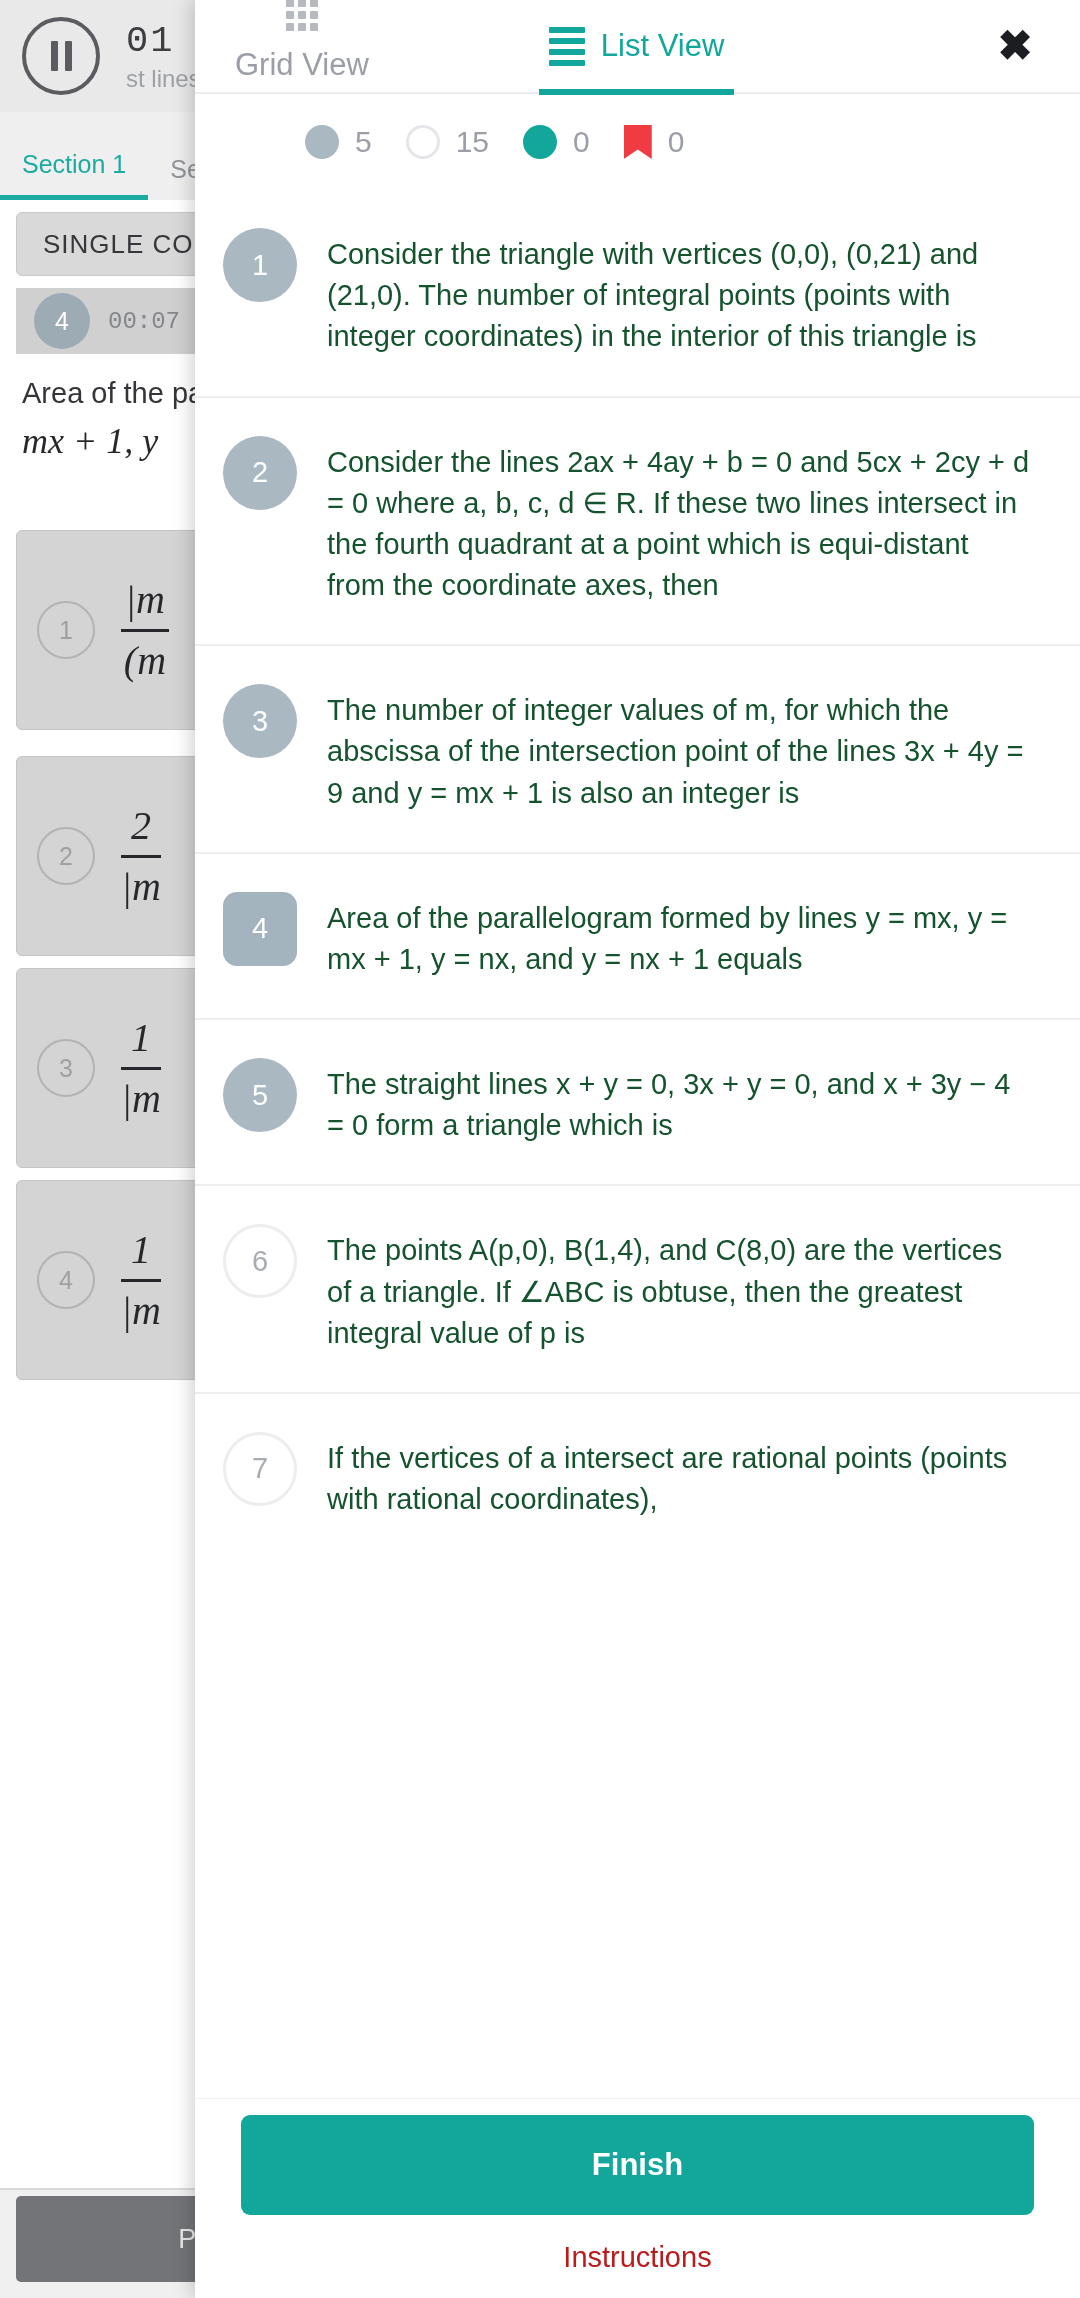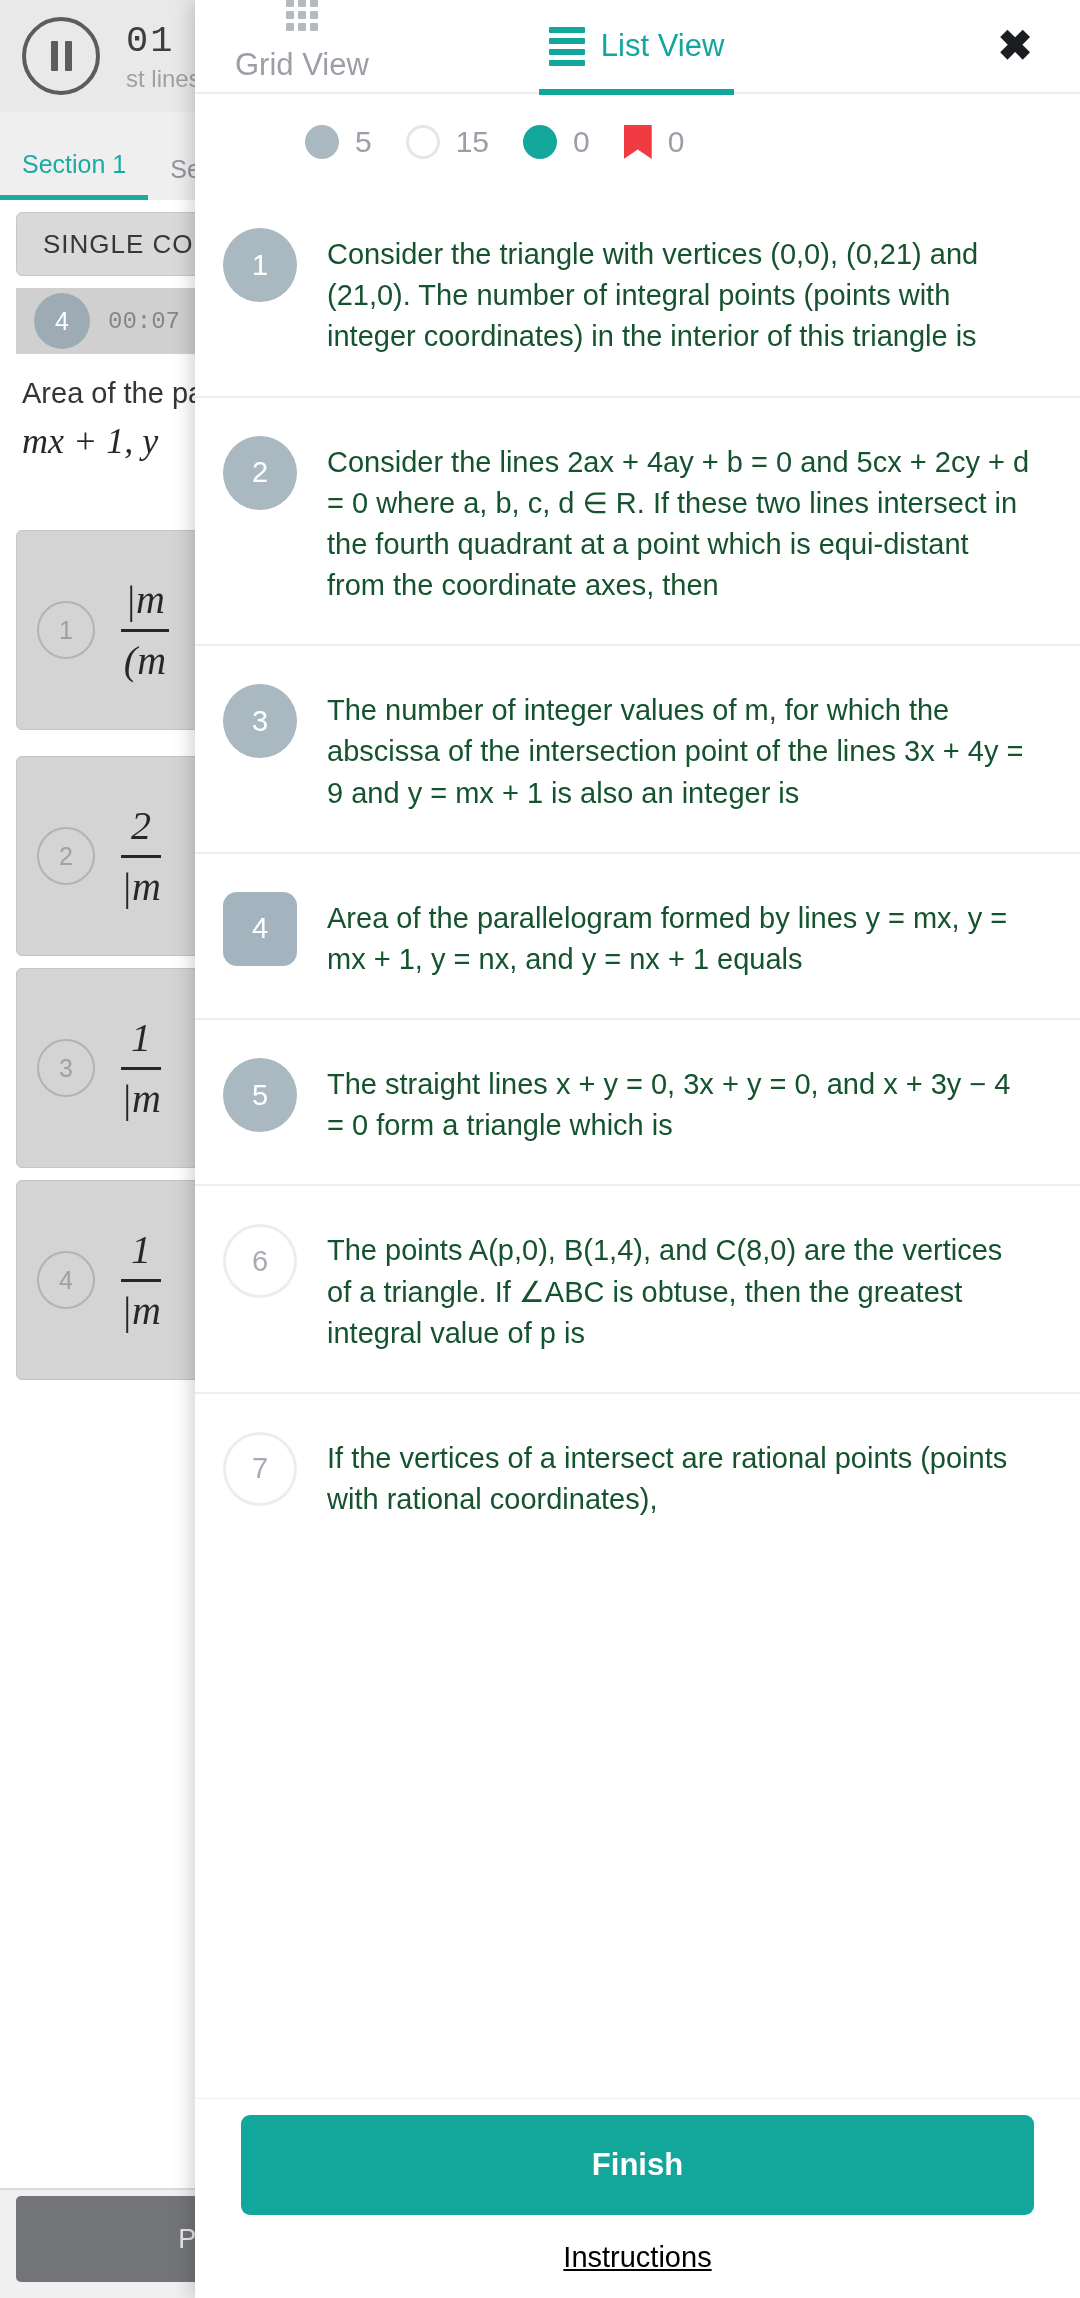--- a/index.html
+++ b/index.html
@@ -191,21 +191,21 @@
   .panel-footer {
     flex: 0 0 auto; padding: 16px 46px 24px 46px; background: #fff;
     border-top: 1px solid #f0f0f2;
   }
   .finish-btn {
     width: 100%; height: 100px; background: #13a79c; border-radius: 9px;
     color: #ffffff; font-size: 31px; font-weight: bold;
     display: flex; align-items: center; justify-content: center;
   }
   .instructions-link {
-    margin-top: 26px; text-align: center; font-size: 29px; color: #000000; text-decoration: underline;
+    margin-top: 26px; text-align: center; font-size: 29px; color: #b91c1c;
   }
 </style>
 </head>
 <body>
 
 <div id="root">
 
   <div class="bg-layer">
 
     <div class="bg-topbar">

